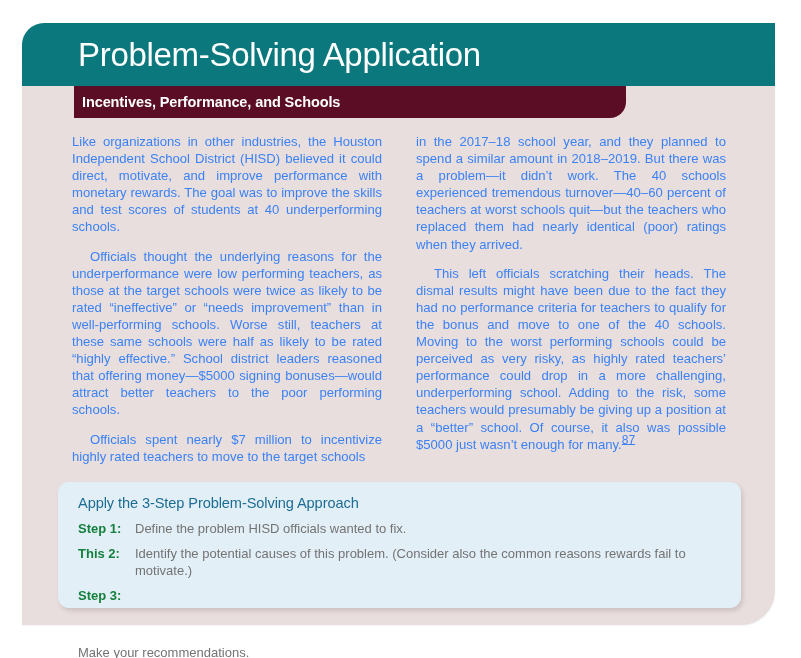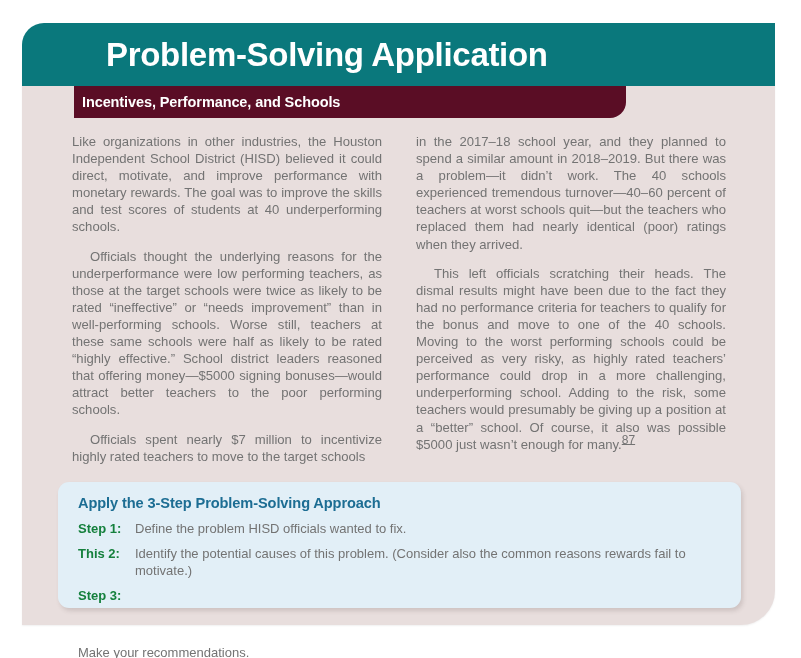--- a/index.html
+++ b/index.html
@@ -42,23 +42,23 @@
     width: 753px;
     height: 63px;
     background: #0a787c;
     border-top-left-radius: 22px;
     display: flex;
     align-items: center;
   }
   .title-bar .title-text {
     color: #ffffff;
     font-size: 33px;
-    font-weight: bold;
+    font-weight: normal;
     letter-spacing: -0.3px;
-    padding-left: 84px;
+    padding-left: 56px;
     line-height: 1;
     white-space: nowrap;
   }
 
   
   .subtitle-bar {
     position: absolute;
     left: 74px;
     top: 86px;
     width: 552px;
@@ -84,21 +84,21 @@
     top: 133px;
     width: 654px;
     display: flex;
     gap: 34px;
   }
   .col {
     width: 310px;
   }
   .col p {
     margin: 0;
-    color: #737373;
+    color: #3b82f6;
     font-size: 13.1px;
     line-height: 17.1px;
     text-align: justify;
     text-justify: inter-word;
     hyphens: manual;
   }
   .col p.indent {
     text-indent: 18px;
   }
   .col p + p {
@@ -120,21 +120,21 @@
     height: 126px;
     background: #e2eff7;
     border-radius: 11px;
     box-shadow: 2px 3px 4px rgba(90,70,70,0.18);
     padding: 13px 20px 0 20px;
     box-sizing: border-box;
   }
   .apply-heading {
     color: #1c6d93;
     font-size: 14.6px;
-    font-weight: bold;
+    font-weight: normal;
     letter-spacing: -0.1px;
     margin: 0 0 9px 0;
     line-height: 1.1;
   }
   .step-row {
     display: flex;
     margin-bottom: 8px;
   }
   .step-row:last-child {
     margin-bottom: 0;

